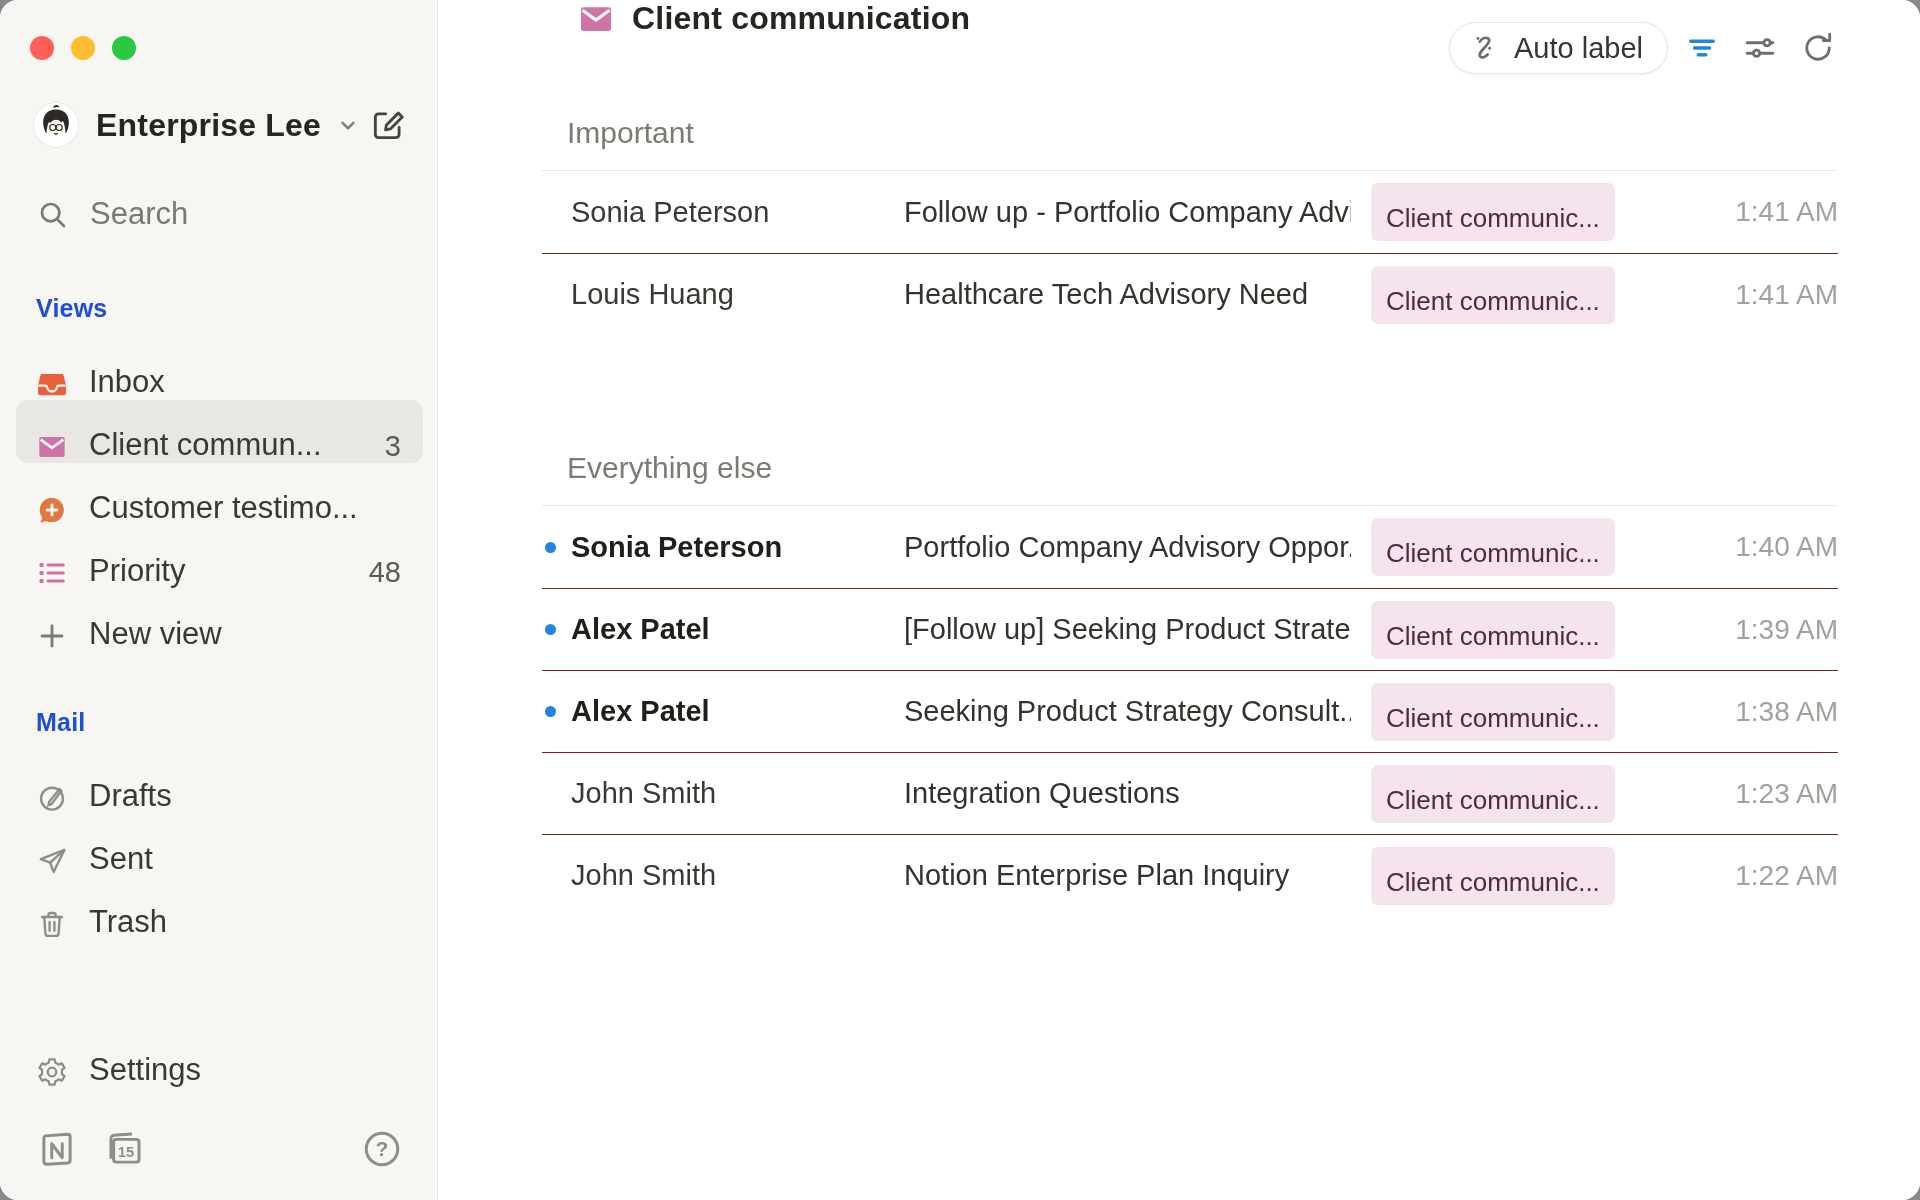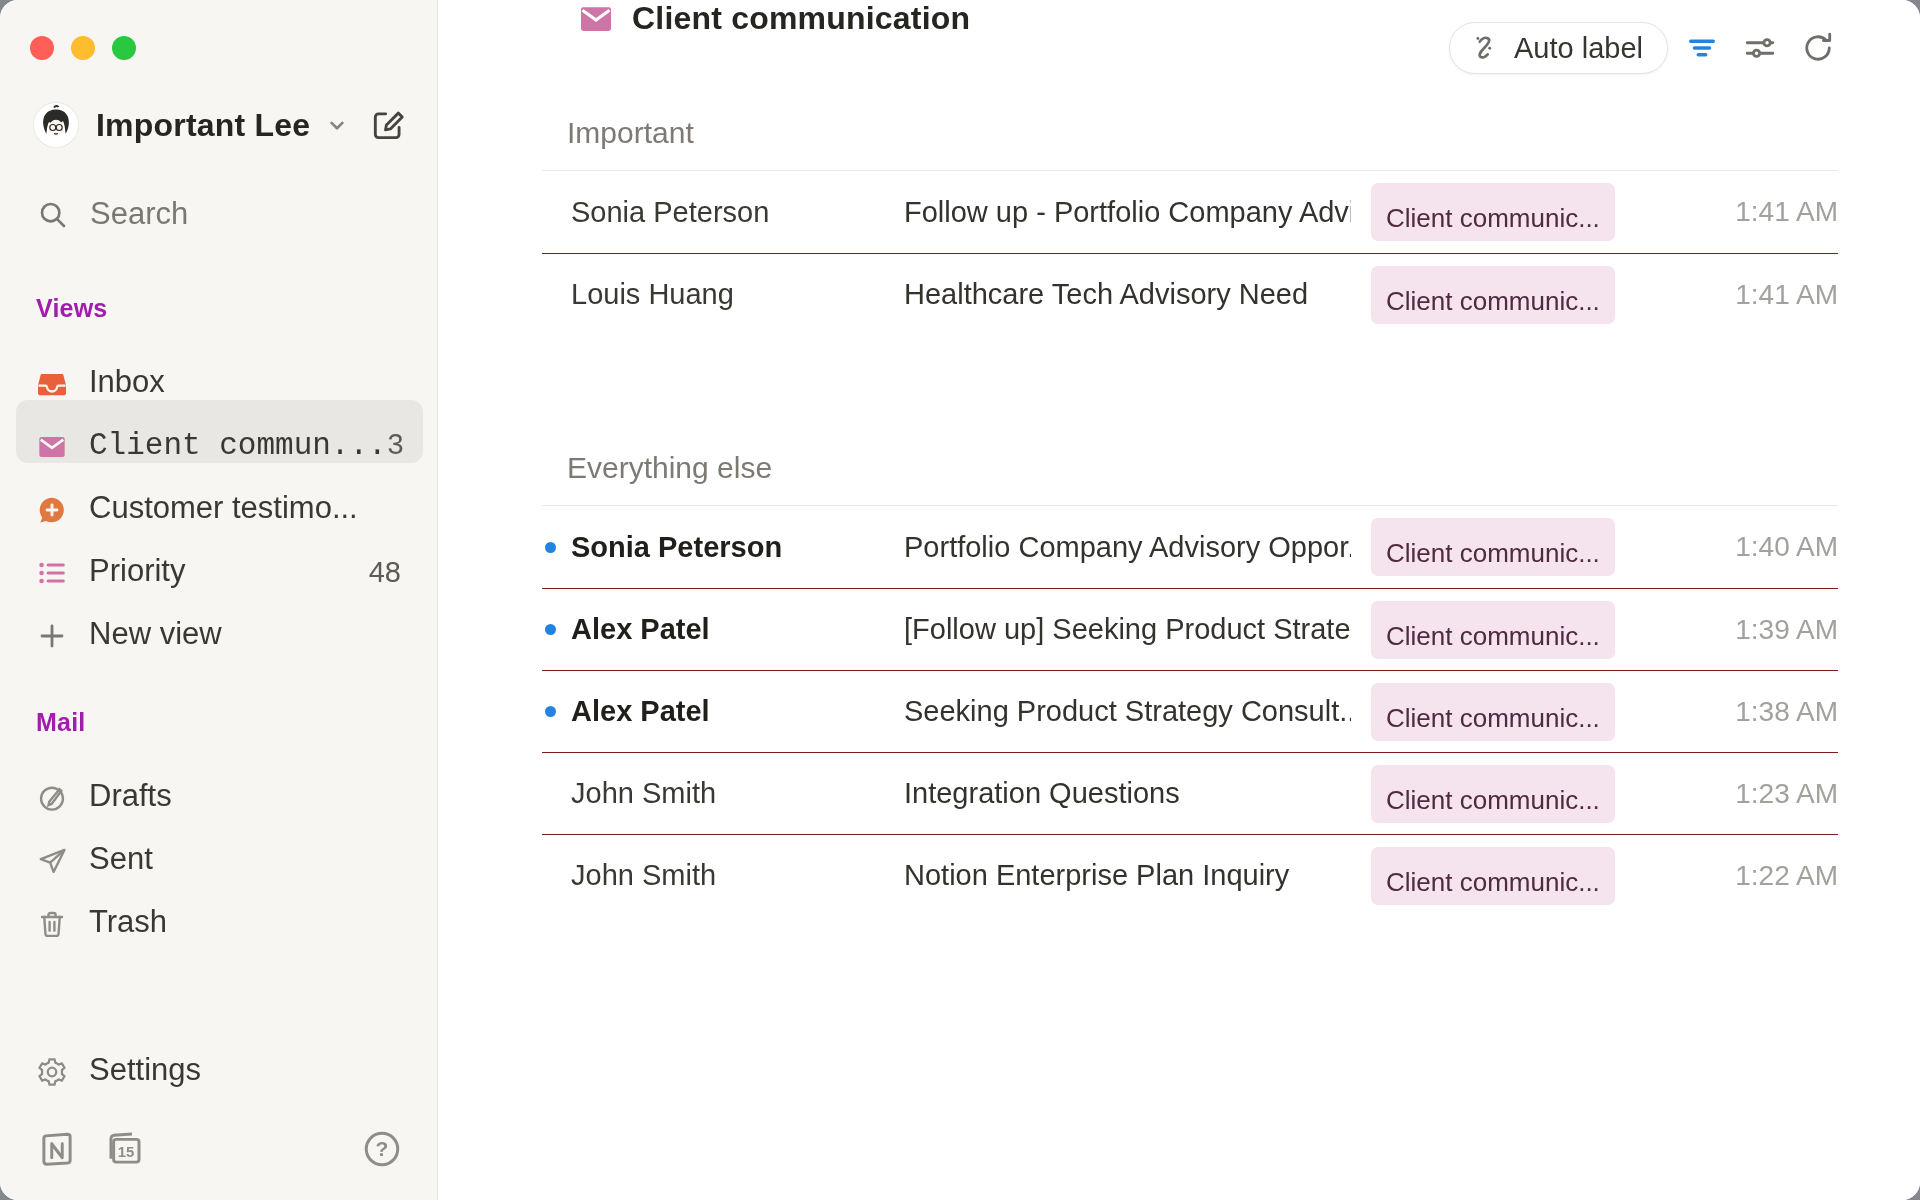--- a/index.html
+++ b/index.html
@@ -15,25 +15,25 @@
 
   .profile { display:flex; align-items:center; margin:42px 26px 0 34px; }
   .avatar { width:44px; height:44px; border-radius:50%; background:#ffffff; box-shadow:0 0 0 1px rgba(0,0,0,.06); overflow:hidden; flex:none; }
   .profile-name { margin-left:18px; font-size:32px; font-weight:700; color:#26251f; letter-spacing:.2px; }
   .chev { margin-left:14px; color:#85837d; display:flex; }
   .compose-btn { margin-left:auto; width:46px; height:46px; display:flex; align-items:center; justify-content:center; color:#46443f; background:none; border:none; cursor:pointer; }
 
   .search-row { display:flex; align-items:center; margin:48px 0 0 36px; color:#7a7872; }
   .search-row .label { margin-left:22px; font-size:31px; color:#7a7872; }
 
-  .sec-label { margin:62px 0 14px 36px; font-size:25px; font-weight:700; color:#a21caf; letter-spacing:.2px; }
+  .sec-label { margin:62px 0 14px 36px; font-size:25px; font-weight:700; color:#1d4ed8; letter-spacing:.2px; }
   .sec-label.mail { margin-top:56px; }
 
   .nav-item { position:relative; height:63px; margin:0 14px 0 16px; border-radius:12px; display:flex; align-items:flex-end; padding:0 22px 0 20px; cursor:pointer; }
-  .nav-item.selected { background:#e9e7e3;font-family:Liberation Mono, monospace; }
+  .nav-item.selected { background:#e9e7e3; }
   .nav-item .icon { width:32px; height:32px; display:flex; flex:none; }
   .nav-item .icon svg { width:32px; height:32px; }
   .nav-item .nav-text { margin-left:21px; font-size:31px; color:#3a3833; white-space:nowrap; }
   .nav-item .count { margin-left:auto; font-size:29px; color:#5d5b55; }
 
   .settings-row { margin-top:auto; }
   .bottom-bar { display:flex; align-items:center; padding:40px 34px 30px 36px; color:#8f8d87; }
   .bottom-bar .b-icon { margin-right:26px; display:flex; }
   .bottom-bar .help { margin-left:auto; margin-right:0; }
 
@@ -82,21 +82,21 @@
           <circle cx="22" cy="22" r="22" fill="#ffffff"></circle>
           <path d="M22 6.5c-9.5 0-13.5 7-12.8 14.5.4 4.4 2 7.8 3.2 9.8.6-5 .8-8.8 2.6-11.8 3.2 2.4 11 2.2 14-1 1.8 3.2 2 8 2.6 12.8 1.3-2.2 2.9-5.6 3.2-9.8C35.5 13.5 31.5 6.5 22 6.5z" fill="#2c2b28"></path>
           <ellipse cx="22" cy="25" rx="7.2" ry="8.2" fill="#fbf5ee"></ellipse>
           <circle cx="18.8" cy="24.5" r="3" fill="none" stroke="#2c2b28" stroke-width="1.2"></circle>
           <circle cx="25.2" cy="24.5" r="3" fill="none" stroke="#2c2b28" stroke-width="1.2"></circle>
           <path d="M21.8 24.5h.5" stroke="#2c2b28" stroke-width="1.2"></path>
           <path d="M20.5 30.5c1 .8 2 .8 3 0" stroke="#2c2b28" stroke-width="1.1" fill="none" stroke-linecap="round"></path>
           <path d="M20 4.5c1.5-2 3.5-2 4.5-.5" stroke="#2c2b28" stroke-width="2" fill="none"></path>
         </svg>
       </span>
-      <span class="profile-name">Important Lee</span>
+      <span class="profile-name">Enterprise Lee</span>
       <span class="chev">
         <svg width="26" height="26" viewBox="0 0 24 24" fill="none" stroke="currentColor" stroke-width="2.4" stroke-linecap="round" stroke-linejoin="round">
             <path d="M7 10l5 5 5-5"></path>
           </svg>
       </span>
       <button class="compose-btn">
         <svg width="38" height="38" viewBox="0 0 24 24" fill="none" stroke="currentColor" stroke-width="1.8" stroke-linecap="round" stroke-linejoin="round">
           <path d="M19 13.5V18a2 2 0 0 1-2 2H6a2 2 0 0 1-2-2V7a2 2 0 0 1 2-2h4.5"></path>
           <path d="M13.5 14.5 21 7l-2.5-2.5-7.5 7.5-.6 3.1 3.1-.6z"></path>
         </svg>

